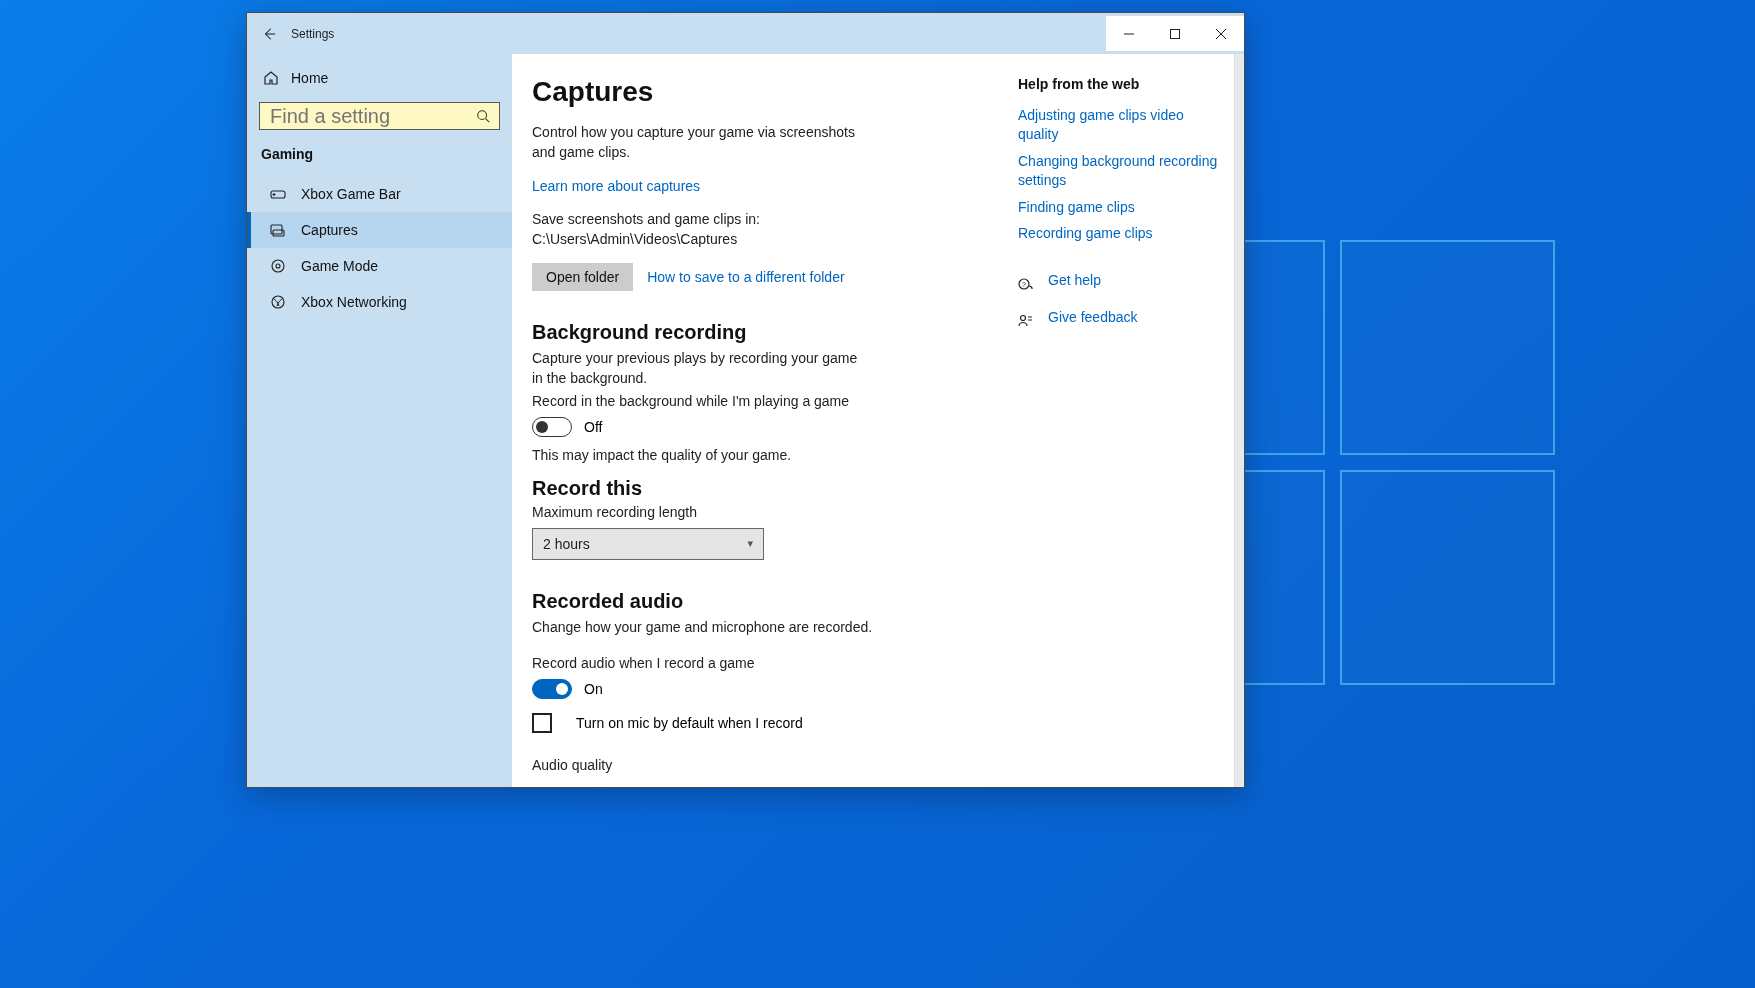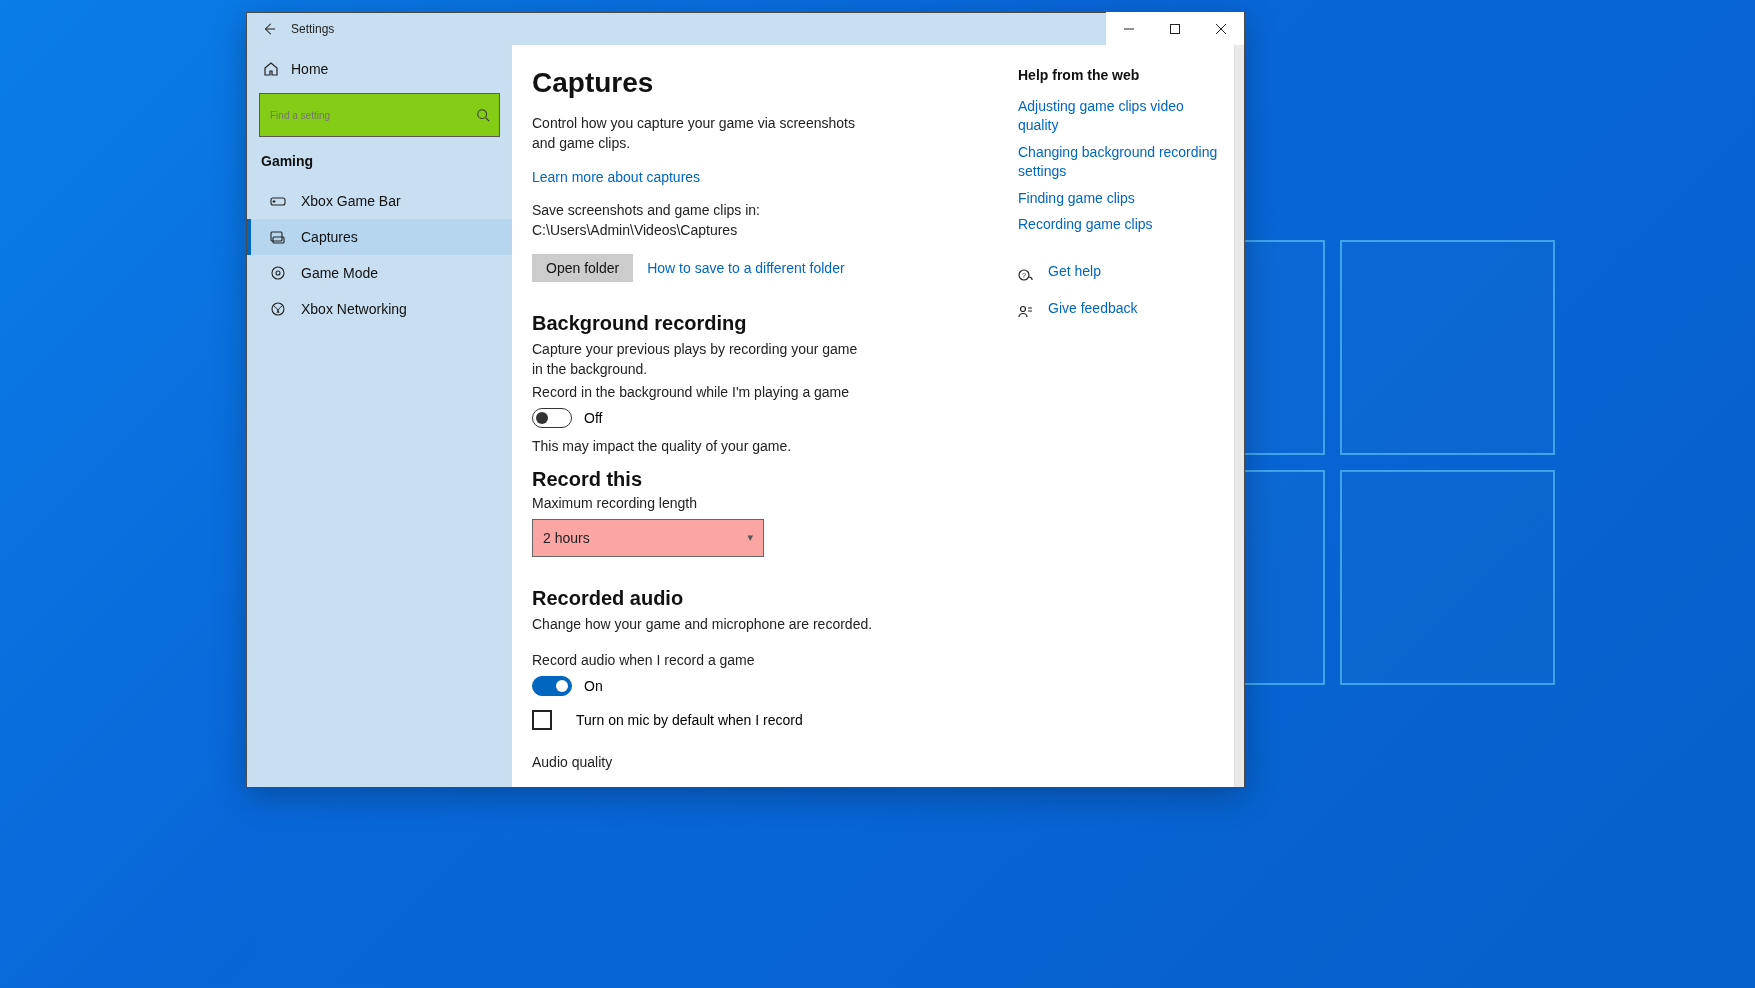--- a/index.html
+++ b/index.html
@@ -38,21 +38,21 @@
   height: 776px;
   background: #fff;
   border: 1px solid #4a4a4a;
   box-shadow: 0 8px 30px rgba(0,0,0,0.25);
   display: flex;
   flex-direction: column;
 }
 
 
 .titlebar {
-  height: 32px;
+  height: 41px;
   display: flex;
   align-items: center;
   background: #c8dff2;
   position: relative;
 }
 .titlebar .back-btn {
   width: 44px; height: 35px;
   display:flex; align-items:center; justify-content:center;
   color:#222;
 }
@@ -86,25 +86,25 @@
 .home-row {
   display:flex; align-items:center;
   gap:12px;
   padding: 10px 16px 10px 16px;
   font-size: 14px;
   color:#111;
 }
 .search-wrap { padding: 6px 12px 10px 12px; }
 .search-box {
   width:100%;
-  height:44px;
+  height:28px;
   border:1px solid #5a5a5a;
-  background:#84cc16;
+  background:#fef9c3;
   padding: 0 28px 0 10px;
-  font-size:10px;
+  font-size:20px;
   color:#555;
   position:relative;
 }
 .search-container { position:relative; }
 .search-icon-r {
   position:absolute; right:10px; top:50%; transform:translateY(-50%);
   color:#333; font-size:13px;
 }
 .category-label {
   font-weight:600;
@@ -191,22 +191,22 @@
   width:12px; height:12px; border-radius:50%;
   background:#333;
 }
 .toggle-track.on .toggle-knob { background:#fff; left:auto; right:3px; }
 
 .select-box {
   margin-top:8px;
   width:232px; height:32px;
   border:1px solid #666;
   display:flex; align-items:center; justify-content:space-between;
-  padding:18px 10px; font-size:14px; color:#222;
-  cursor:pointer; background:#fca5a5;
+  padding:12px 10px; font-size:14px; color:#222;
+  cursor:pointer; background:#e5e5e5;
 }
 .chev { font-size:11px; color:#555; }
 
 .checkbox-row {
   display:flex; align-items:center; gap:24px; margin-top:14px;
 }
 .checkbox-box {
   width:20px; height:20px; border:2px solid #222; background:#fff;
 }
 

